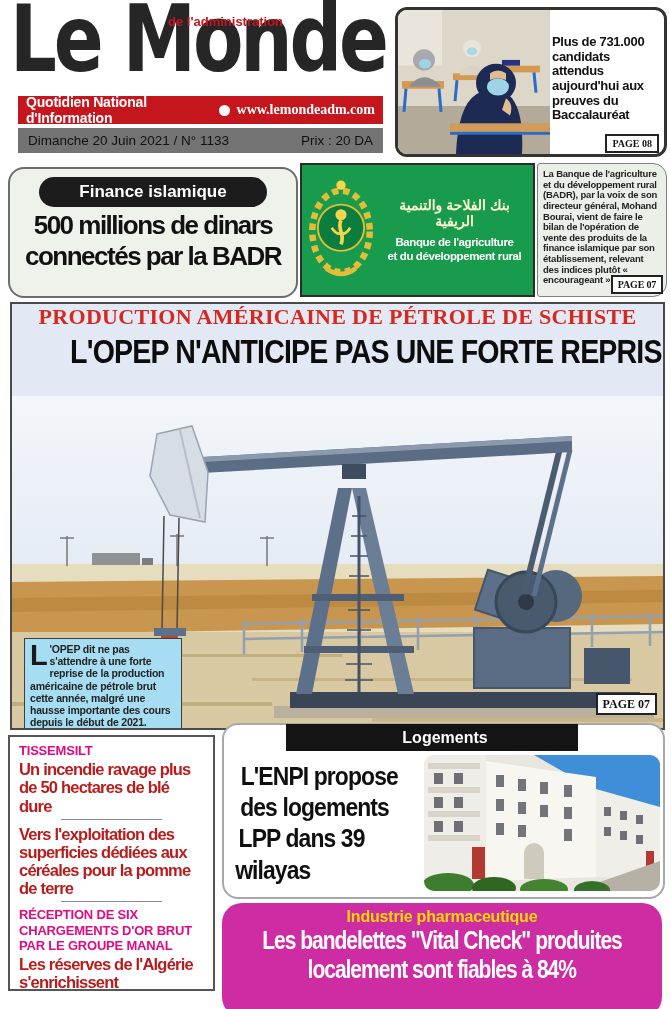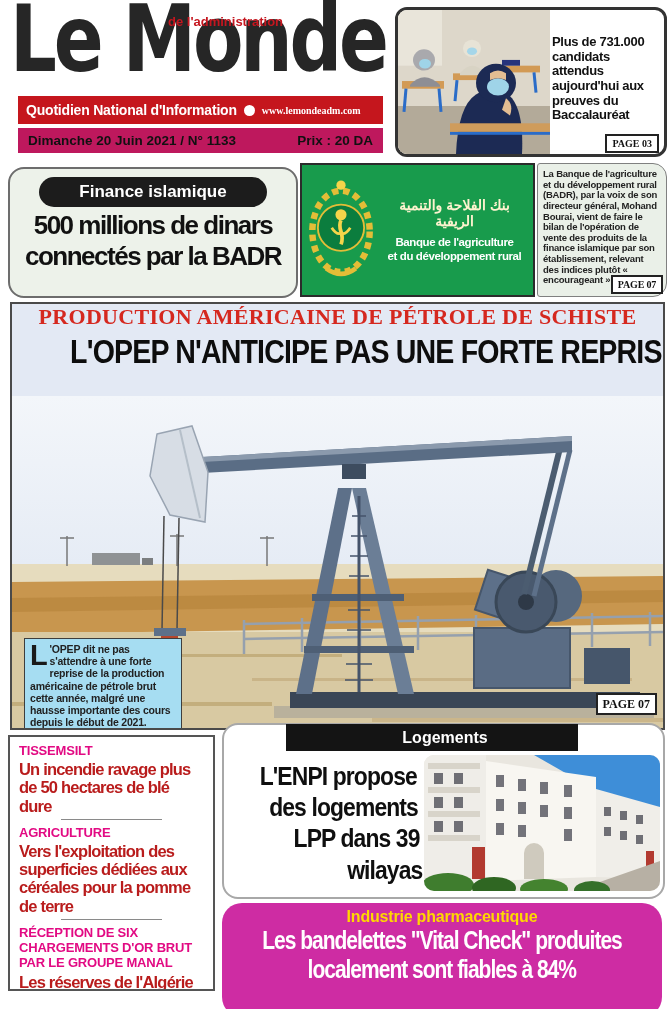--- a/index.html
+++ b/index.html
@@ -19,25 +19,25 @@
   .logo-sub{
     position:absolute; left:168px; top:14px; color:#c5161f;
     font-weight:bold; font-size:13px; letter-spacing:0px;
   }
   .tagline-bar{
     position:absolute; left:18px; top:96px; width:365px; height:28px;
     background:#c5161d; display:flex; align-items:center; padding:4px 8px; gap:7px;
   }
   .tagline-bar .tg{ color:#fff; font-weight:bold; font-size:14px; letter-spacing:-0.2px;}
   .tagline-bar .dot{ width:11px; height:11px; border-radius:50%; background:#fff; flex:0 0 auto;}
-  .tagline-bar .site{ color:#fff; font-family:"Liberation Serif", serif; font-weight:bold; font-size:10px;}
+  .tagline-bar .site{ color:#fff; font-family:"Liberation Serif", serif; font-weight:bold; font-size:14px;}
   .date-bar{
     position:absolute; left:18px; top:128px; width:365px; height:25px;
-    background:#be185d; display:flex; align-items:center; justify-content:space-between;
-    padding:0 10px; font-weight:bold; font-size:13.5px; color:#111;
+    background:#737373; display:flex; align-items:center; justify-content:space-between;
+    padding:0 10px; font-weight:normal; font-size:13.5px; color:#111;
   }
   
   .bac-box{
     position:absolute; left:395px; top:7px; width:272px; height:150px;
     border:3px solid #333; border-radius:12px; background:#fff; overflow:hidden;
     display:flex;
   }
   .bac-photo{ width:152px; height:100%; flex:0 0 auto; }
   .bac-text{
     flex:1; display:flex; align-items:center; justify-content:center;
@@ -118,21 +118,21 @@
   
   .log-box{
     position:absolute; left:222px; top:723px; width:443px; height:176px;
     border:2px solid #a8a8a8; border-radius:16px; background:#fff;
   }
   .log-bar{
     position:absolute; left:62px; top:-1px; width:292px; height:27px;
     background:#141414; color:#fff; font-weight:bold; font-size:16px;
     display:flex; align-items:center; justify-content:center;padding-left:26px;
   }
-  .log-headline{ position:absolute; left:6px; top:36px; width:198px; text-align:right; }
+  .log-headline{ position:absolute; left:6px; top:36px; width:198px; text-align:left; }
   .log-headline div{ line-height:1.2; }
   .log-headline span{
     display:inline-block; white-space:nowrap; font-weight:bold; font-size:26px;
     letter-spacing:-1px; color:#0f0f0f; transform:scaleX(0.88); transform-origin:center;
   }
   .log-photo{
     position:absolute; left:200px; top:30px; width:236px; height:136px;
     border-radius:10px; overflow:hidden;
   }
   
@@ -196,21 +196,21 @@
       <path d="M58,150 Q60,100 78,88 Q100,74 114,92 Q126,108 124,150 Z" fill="#1c2a54"></path>
       <circle cx="98" cy="76" r="20" fill="#1c2a54"></circle>
       <ellipse cx="100" cy="80" rx="11" ry="9" fill="#9fd4e8"></ellipse>
       <path d="M92,66 Q100,60 108,66 L108,73 Q100,69 92,73 Z" fill="#e3bd92"></path>
       <path d="M108,92 Q116,98 112,110 L104,104 Z" fill="#e3bd92"></path>
 
       <rect x="52" y="118" width="100" height="9" fill="#cf9c5c"></rect>
       <rect x="52" y="127" width="100" height="3" fill="#2a6cc8"></rect>
     </svg>
     <div class="bac-text">Plus de 731.000 candidats attendus aujourd'hui aux preuves du Baccalauréat</div>
-    <div class="page-tag bac-tag">PAGE 03</div>
+    <div class="page-tag bac-tag">PAGE 08</div>
   </div>
 
   <div class="fin-left">
     <div class="fin-pill">Finance islamique</div>
     <div class="fin-headline">
       <div>500 millions de dinars</div>
       <div>connectés par la BADR</div>
     </div>
   </div>
 
@@ -338,21 +338,20 @@
     <div class="page-tag main-tag">PAGE 07</div>
   </div>
 
   <div class="sidebar">
     <div>
       <div class="sb-cat">TISSEMSILT</div>
       <div class="sb-head">Un incendie ravage plus de 50 hectares de blé dure</div>
     </div>
     <div class="sb-div"></div>
     <div>
-      <div class="sb-cat">AGRICULTURE</div>
       <div class="sb-head">Vers l'exploitation des superficies dédiées aux céréales pour la pomme de terre</div>
     </div>
     <div class="sb-div"></div>
     <div>
       <div class="sb-cat">RÉCEPTION DE SIX CHARGEMENTS D'OR BRUT PAR LE GROUPE MANAL</div>
       <div class="sb-head">Les réserves de l'Algérie s'enrichissent</div>
     </div>
   </div>
 
   <div class="log-box">

